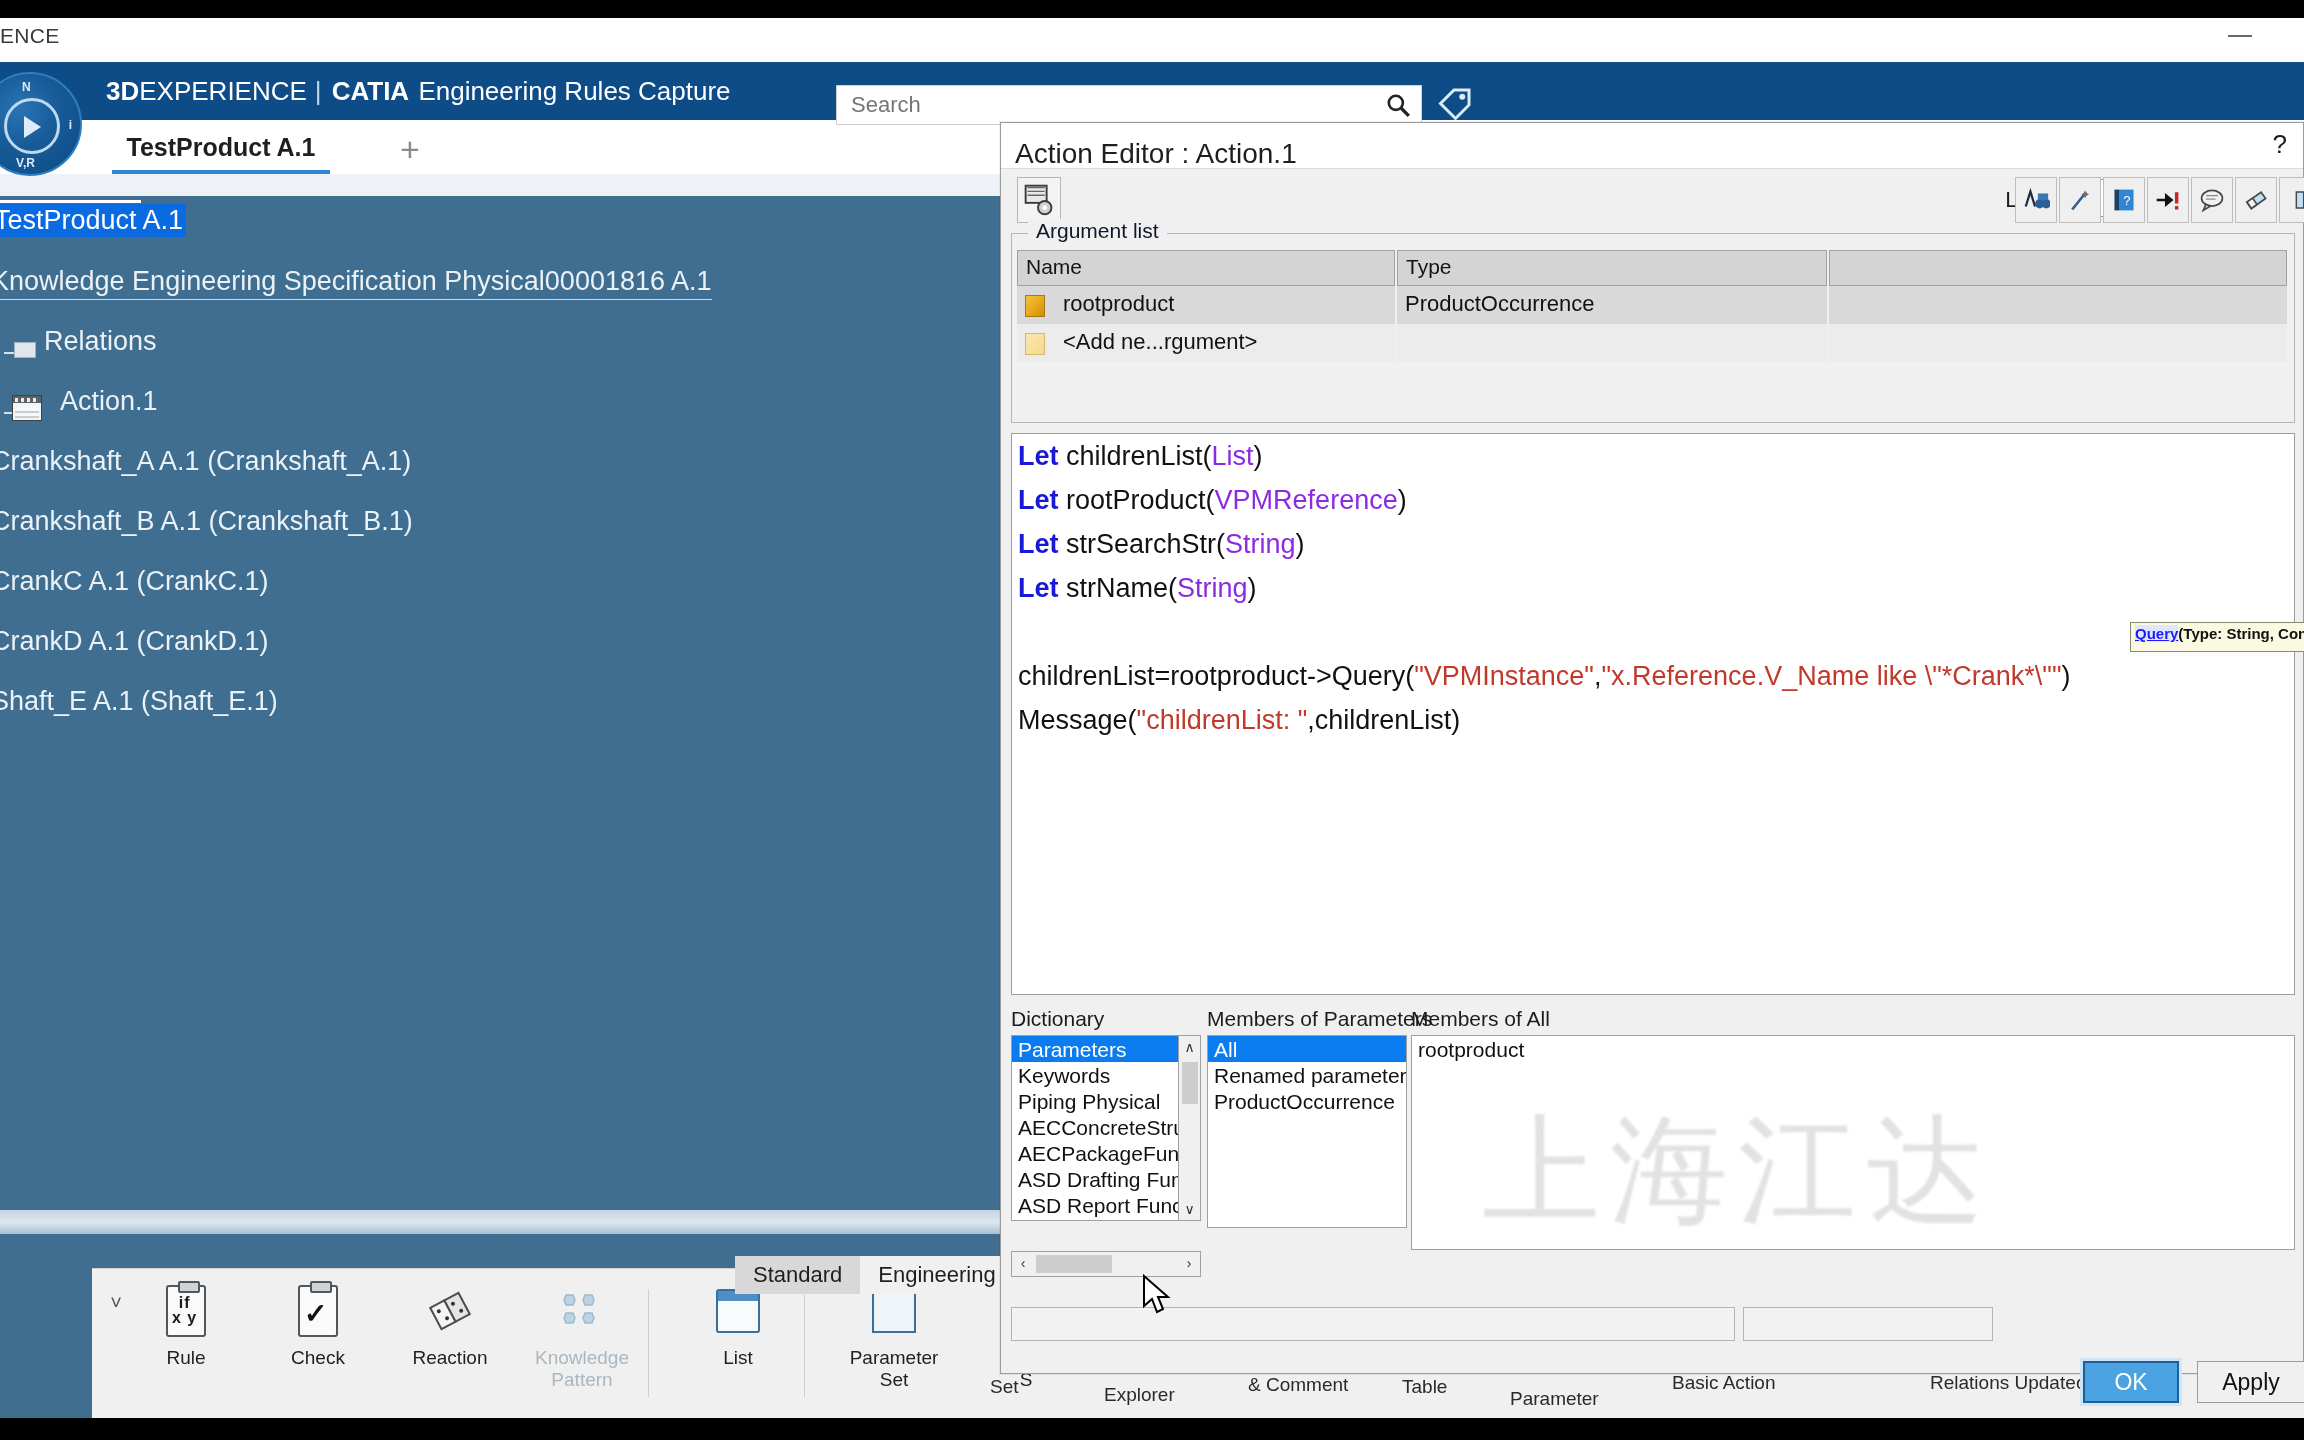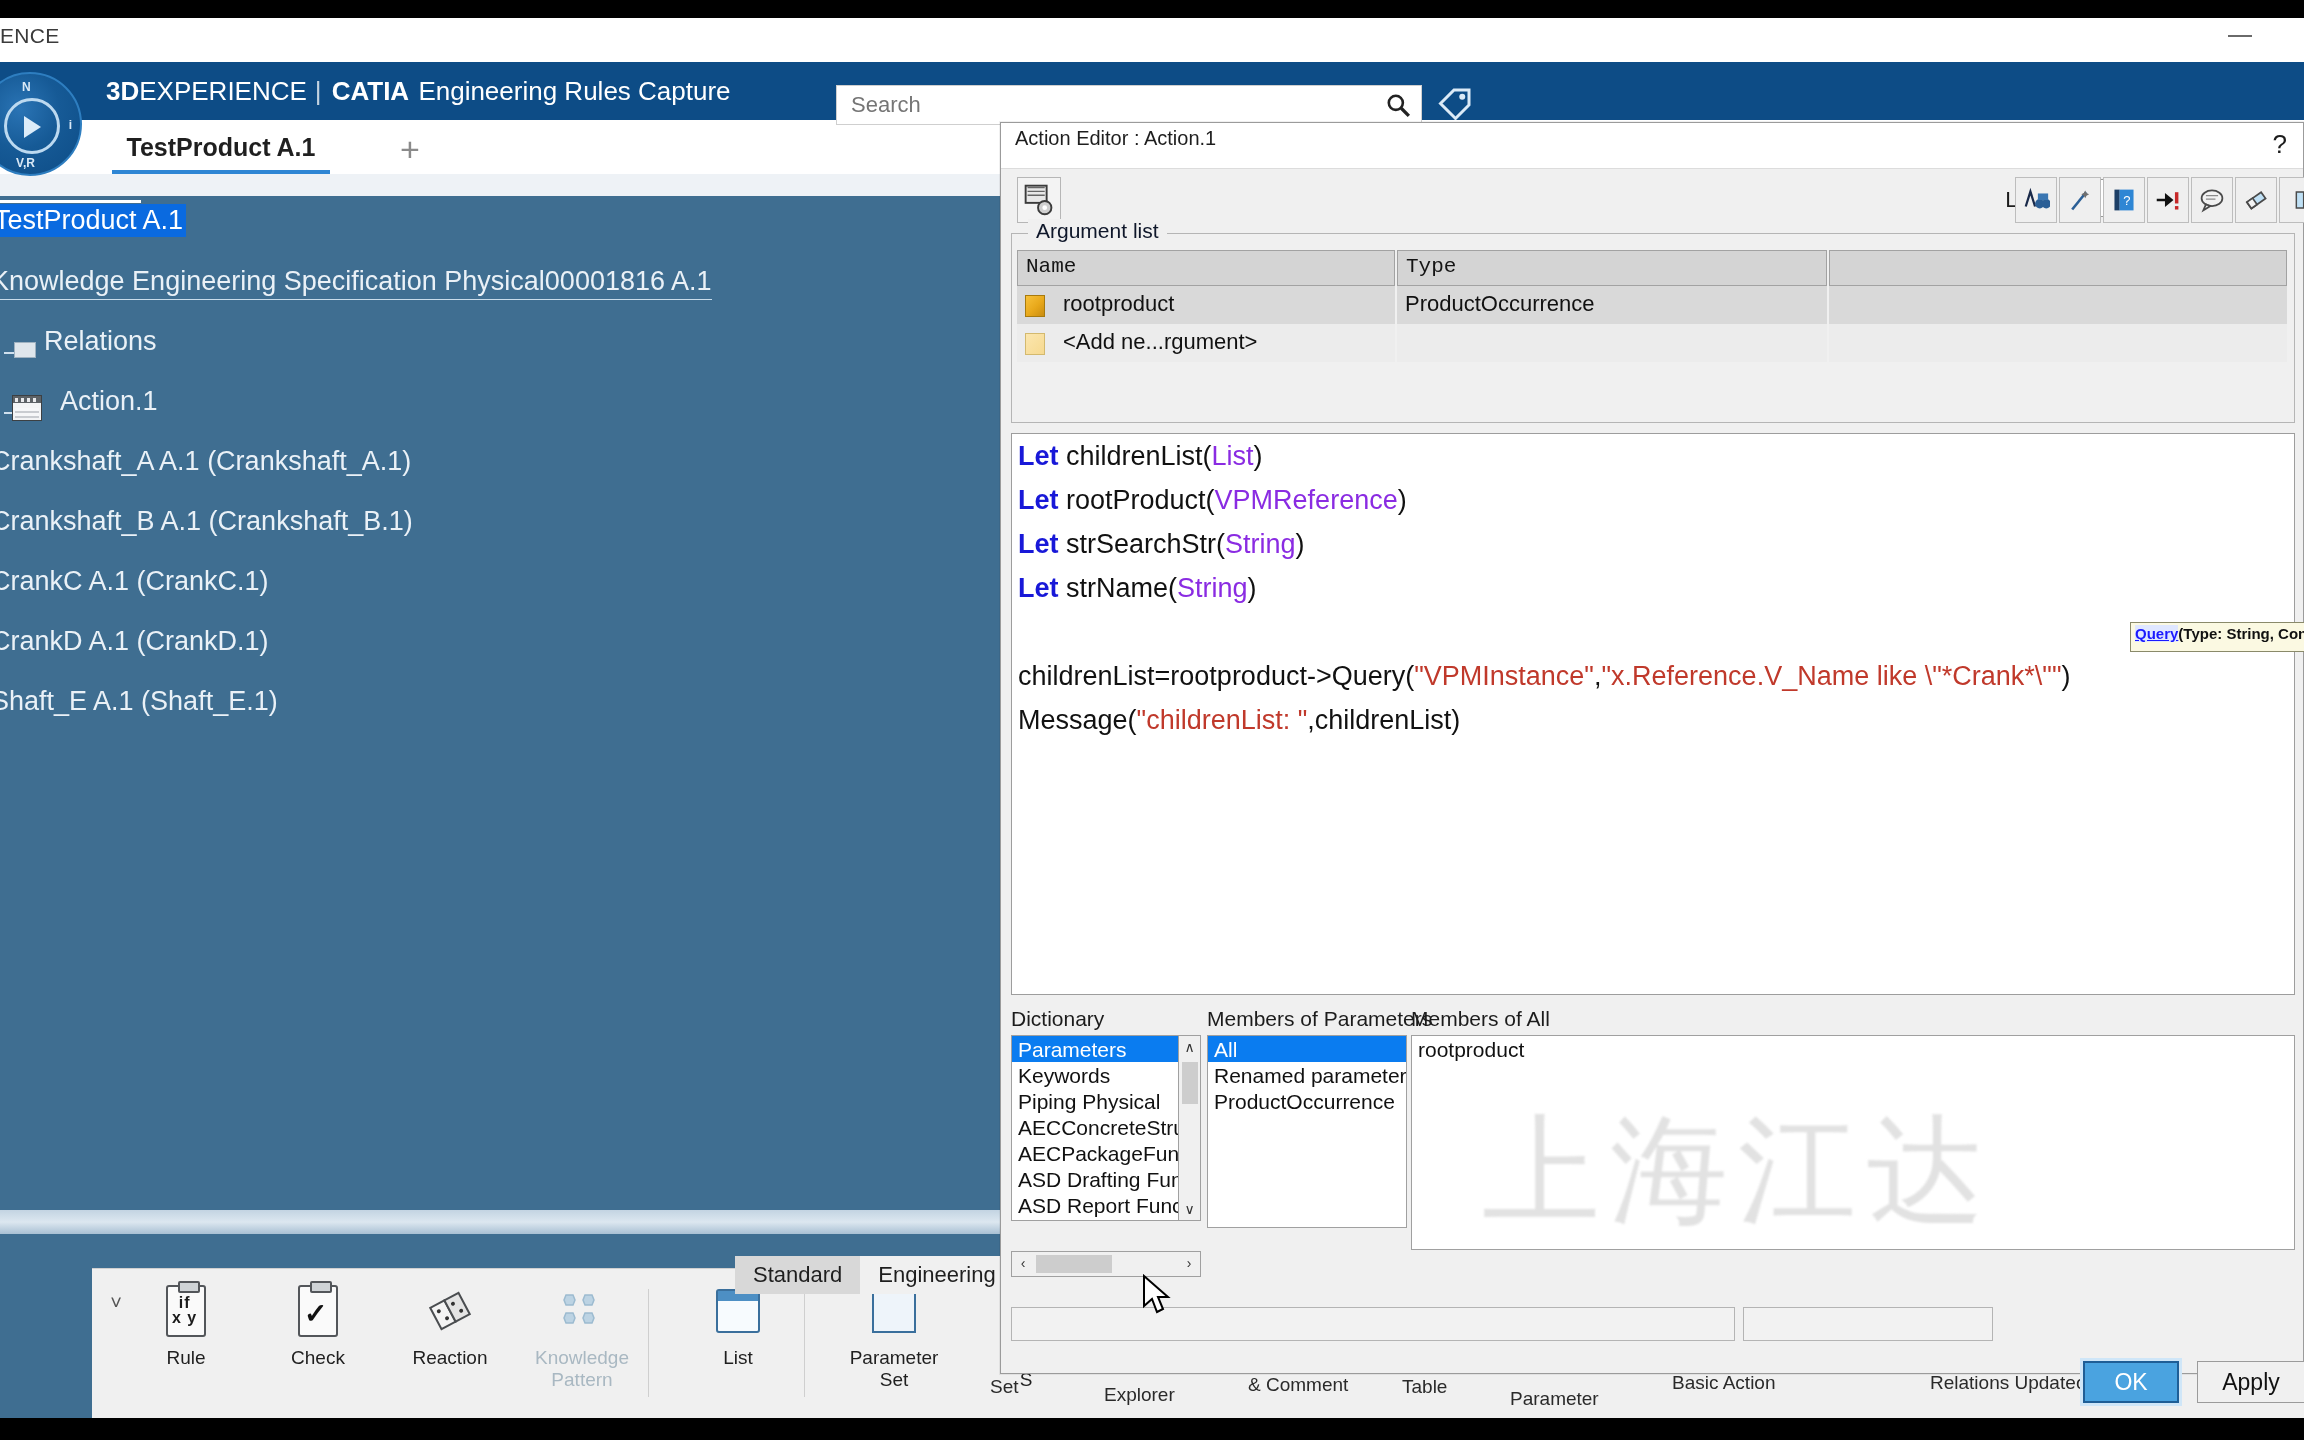--- a/index.html
+++ b/index.html
@@ -188,21 +188,21 @@
   
   .dlg {
     position:absolute; left:1000px; top:122px; width:1304px; height:1252px;
     background:#f0f0f0; border:1px solid #9b9b9b; z-index:40;
     box-shadow:0 0 0 1px rgba(0,0,0,.06);
   }
   .dlg-title {
     position:absolute; left:0; top:0; width:100%; height:46px; background:#ffffff;
     border-bottom:1px solid #dcdcdc;
   }
-  .dlg-title .t { position:absolute; left:14px; top:4px; font-size:20px; color:#1e1e1e; }
+  .dlg-title .t { position:absolute; left:14px; top:15px; font-size:28px; color:#1e1e1e; }
   .dlg-help { position:absolute; right:16px; top:6px; font-size:26px; color:#1c1c1c; }
 
   .dlg-toolbar { position:absolute; left:0; top:46px; width:100%; height:62px; }
   .tb-btn-left {
     position:absolute; left:16px; top:8px; width:44px; height:46px;
     background:#f3f3f3; border:1px solid #b6b6b6;
   }
   .tb-line-lbl { position:absolute; right:250px; top:18px; font-size:22px; color:#1c1c1c; }
   .tb-line-input {
     position:absolute; right:186px; top:10px; width:56px; height:38px;
@@ -222,21 +222,21 @@
     border:1px solid #b5b5b5;
   }
   .arg-legend {
     position:absolute; left:16px; top:-15px; background:#f0f0f0; padding:0 8px;
     font-size:21px; color:#0f172a;
   }
   .arg-table { position:absolute; left:5px; top:16px; width:1272px; }
   .arg-hdr { display:flex; height:36px; }
   .arg-hdr .cell {
     background:#d4d4d4; border:1px solid #a2a2a2; font-size:21px; color:#141414;
-    padding:4px 8px; margin-right:2px;font-family:Liberation Mono, monospace;
+    padding:4px 8px; margin-right:2px;
   }
   .arg-row { display:flex; height:38px; }
   .arg-row .cell { font-size:22px; color:#111; padding:5px 8px; margin-right:2px; position:relative; }
   .arg-row.sel .cell { background:#d9d9d9; }
   .arg-row.alt .cell { background:#ececec; }
   .c-name { width:378px; }
   .c-type { width:430px; }
   .c-rest { flex:1; }
   .cube {
     position:absolute; left:8px; top:9px; width:20px; height:22px;

